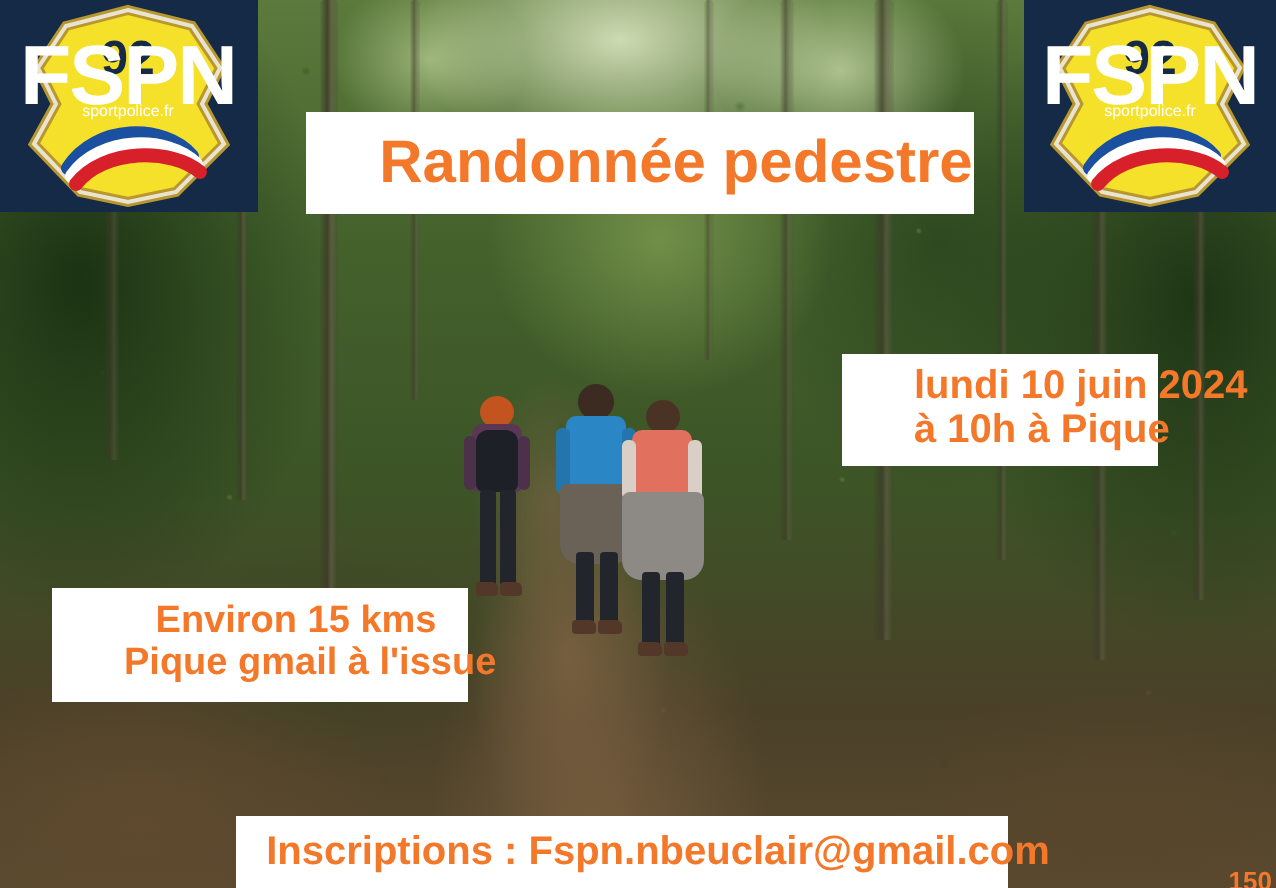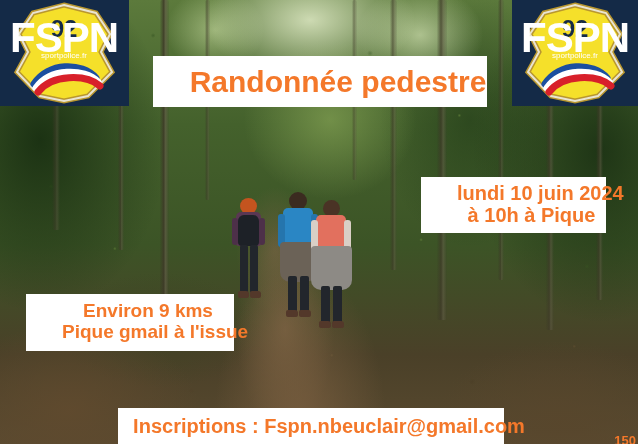--- a/index.html
+++ b/index.html
@@ -109,21 +109,21 @@
     padding-left: 36px;
   }
   .plate-title {
     left: 153px; top: 56px;
     width: 334px; height: 51px;
     font-size: 30px;
     display: flex; align-items: center; justify-content: center;
   }
   .plate-date {
     left: 421px; top: 177px;
-    width: 185px; height: 56px;
+    width: 158px; height: 56px;
     font-size: 20px;
     padding-top: 5px;
   }
   .plate-dist {
     left: 26px; top: 294px;
     width: 208px; height: 57px;
     font-size: 19px;
     padding-top: 6px;
   }
   .plate-insc {
@@ -235,21 +235,21 @@
   <div class="plate plate-title">
     <span>Randonnée pedestre</span>
   </div>
 
   <div class="plate plate-date">
     <div>lundi 10 juin 2024</div>
     <div>à 10h à Pique</div>
   </div>
 
   <div class="plate plate-dist">
-    <div>Environ 9 kms</div>
+    <div>Environ 15 kms</div>
     <div>Pique gmail à l'issue</div>
   </div>
 
   <div class="plate plate-insc">
     <span>Inscriptions : Fspn.nbeuclair@gmail.com</span>
   </div>
 
   <div class="corner-num">150</div>
 
 </div>

